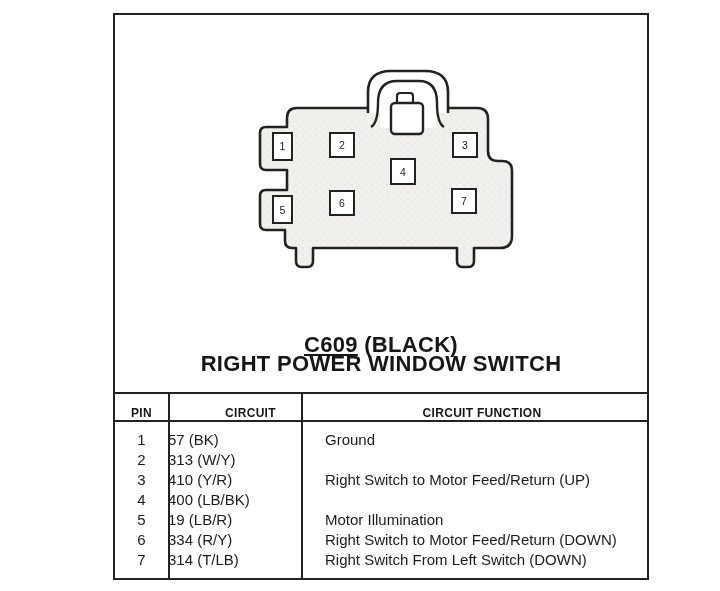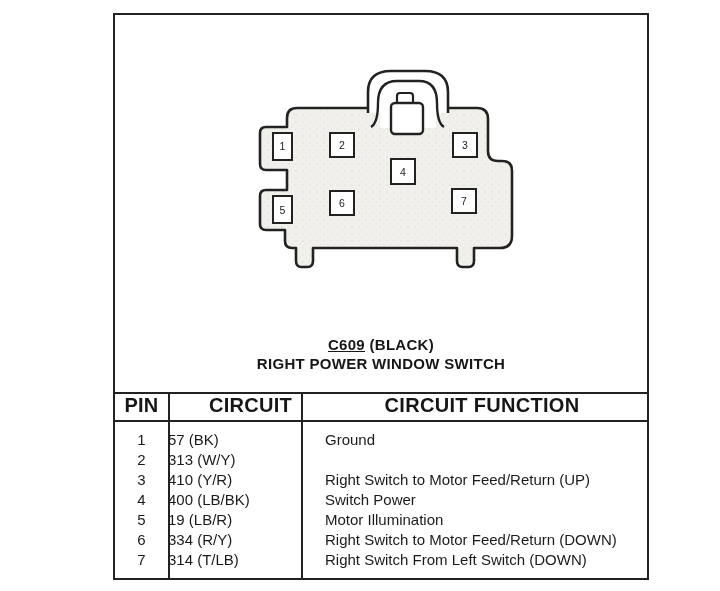--- a/index.html
+++ b/index.html
@@ -30,21 +30,21 @@
     left: 137px;
     top: 45px;
   }
   .title-block {
     position: absolute;
     left: 0;
     top: 320px;
     width: 100%;
     text-align: center;
     font-weight: bold;
-    font-size: 15px;
+    font-size: 22px;
     line-height: 19px;
     letter-spacing: 0.3px;
     color: #161616;
   }
   .title-code {
     text-decoration: underline;
   }
   .pinout-table {
     position: absolute;
     left: 0;
@@ -59,24 +59,24 @@
     top: 0;
     bottom: 0;
     width: 2px;
     background: #222222;
   }
   .col-sep.sep1 { left: 53px; }
   .col-sep.sep2 { left: 186px; }
   .table-header {
     display: flex;
     height: 26px;
-    align-items: flex-start;
+    align-items: flex-end;
     border-bottom: 2px solid #222222;
     font-weight: bold;
-    font-size: 20px;
+    font-size: 12px;
     letter-spacing: 0.3px;
     color: #161616;
   }
   .th-pin   { width: 53px;  text-align: center; }
   .th-circuit { width: 133px; text-align: center; margin-left: 16px; }
   .th-function { flex: 1; text-align: center; }
   .table-body {
     padding-top: 8px;
   }
   .trow {
@@ -178,21 +178,20 @@
         <div class="cell-circuit">313 (W/Y)</div>
       </div>
       <div class="trow">
         <div class="cell-pin">3</div>
         <div class="cell-circuit">410 (Y/R)</div>
         <div class="cell-function">Right Switch to Motor Feed/Return (UP)</div>
       </div>
       <div class="trow">
         <div class="cell-pin">4</div>
         <div class="cell-circuit">400 (LB/BK)</div>
-        <div class="cell-function">Switch Power</div>
       </div>
       <div class="trow">
         <div class="cell-pin">5</div>
         <div class="cell-circuit">19 (LB/R)</div>
         <div class="cell-function">Motor Illumination</div>
       </div>
       <div class="trow">
         <div class="cell-pin">6</div>
         <div class="cell-circuit">334 (R/Y)</div>
         <div class="cell-function">Right Switch to Motor Feed/Return (DOWN)</div>

